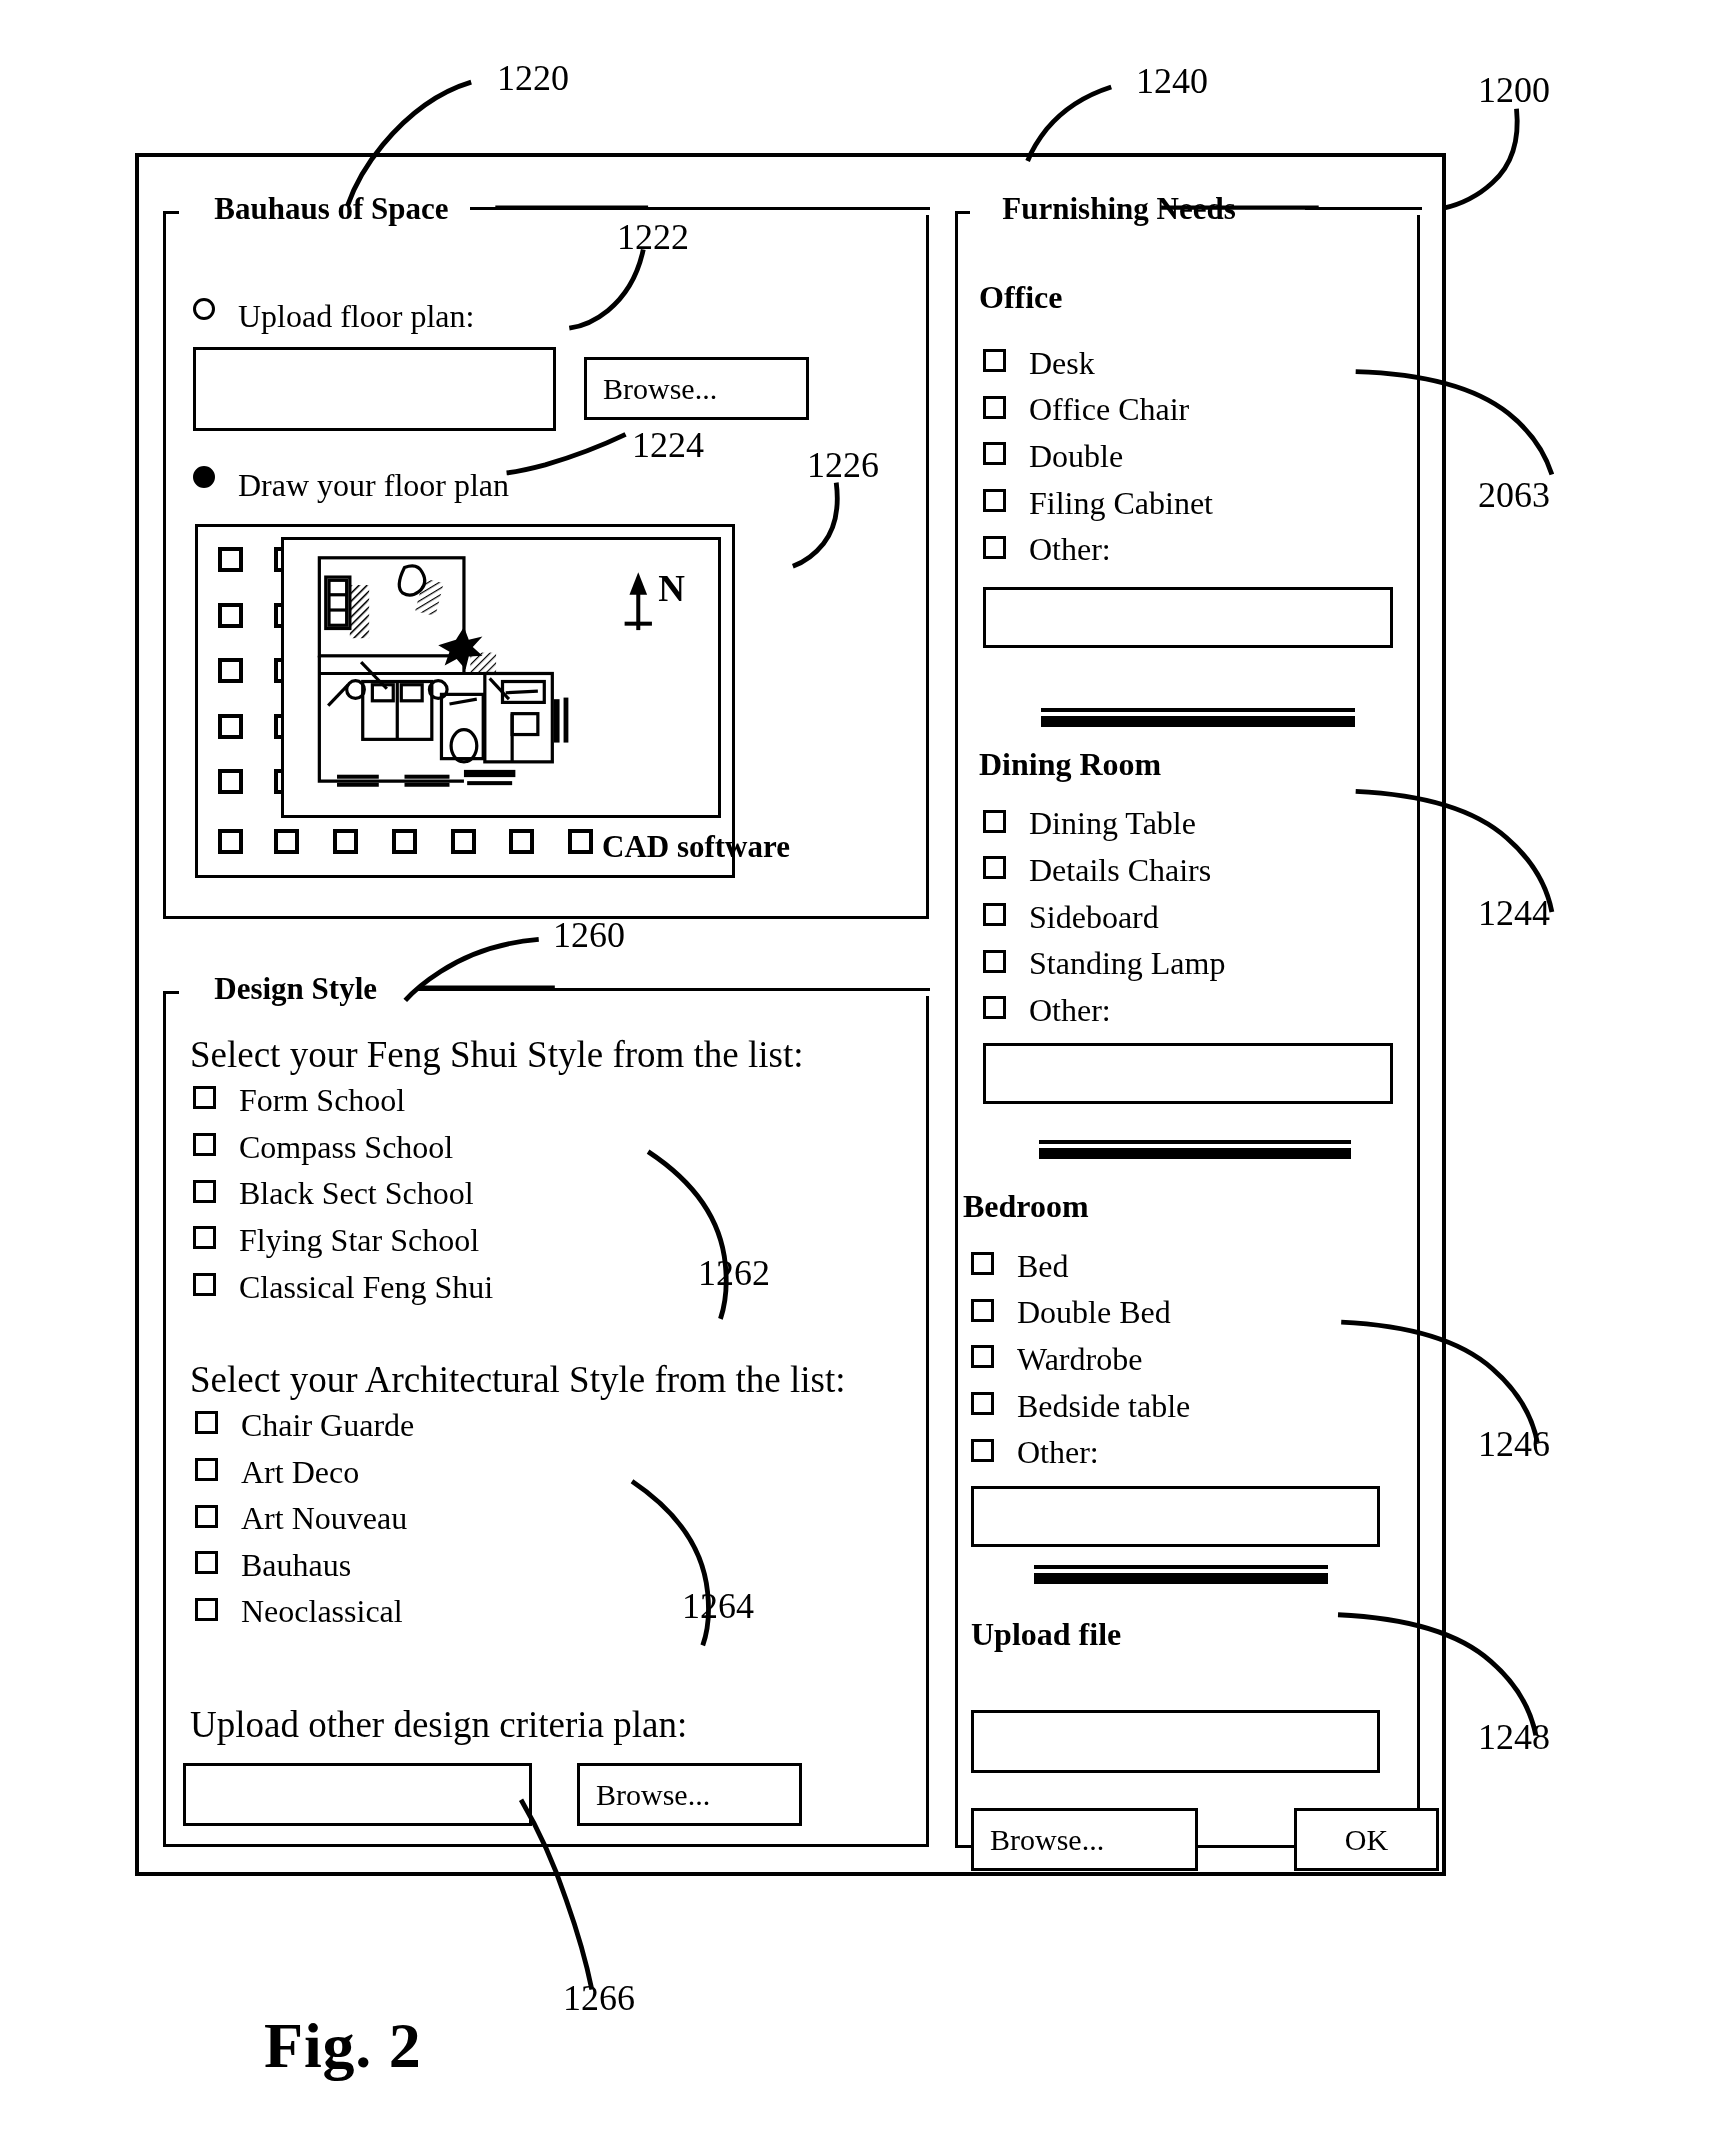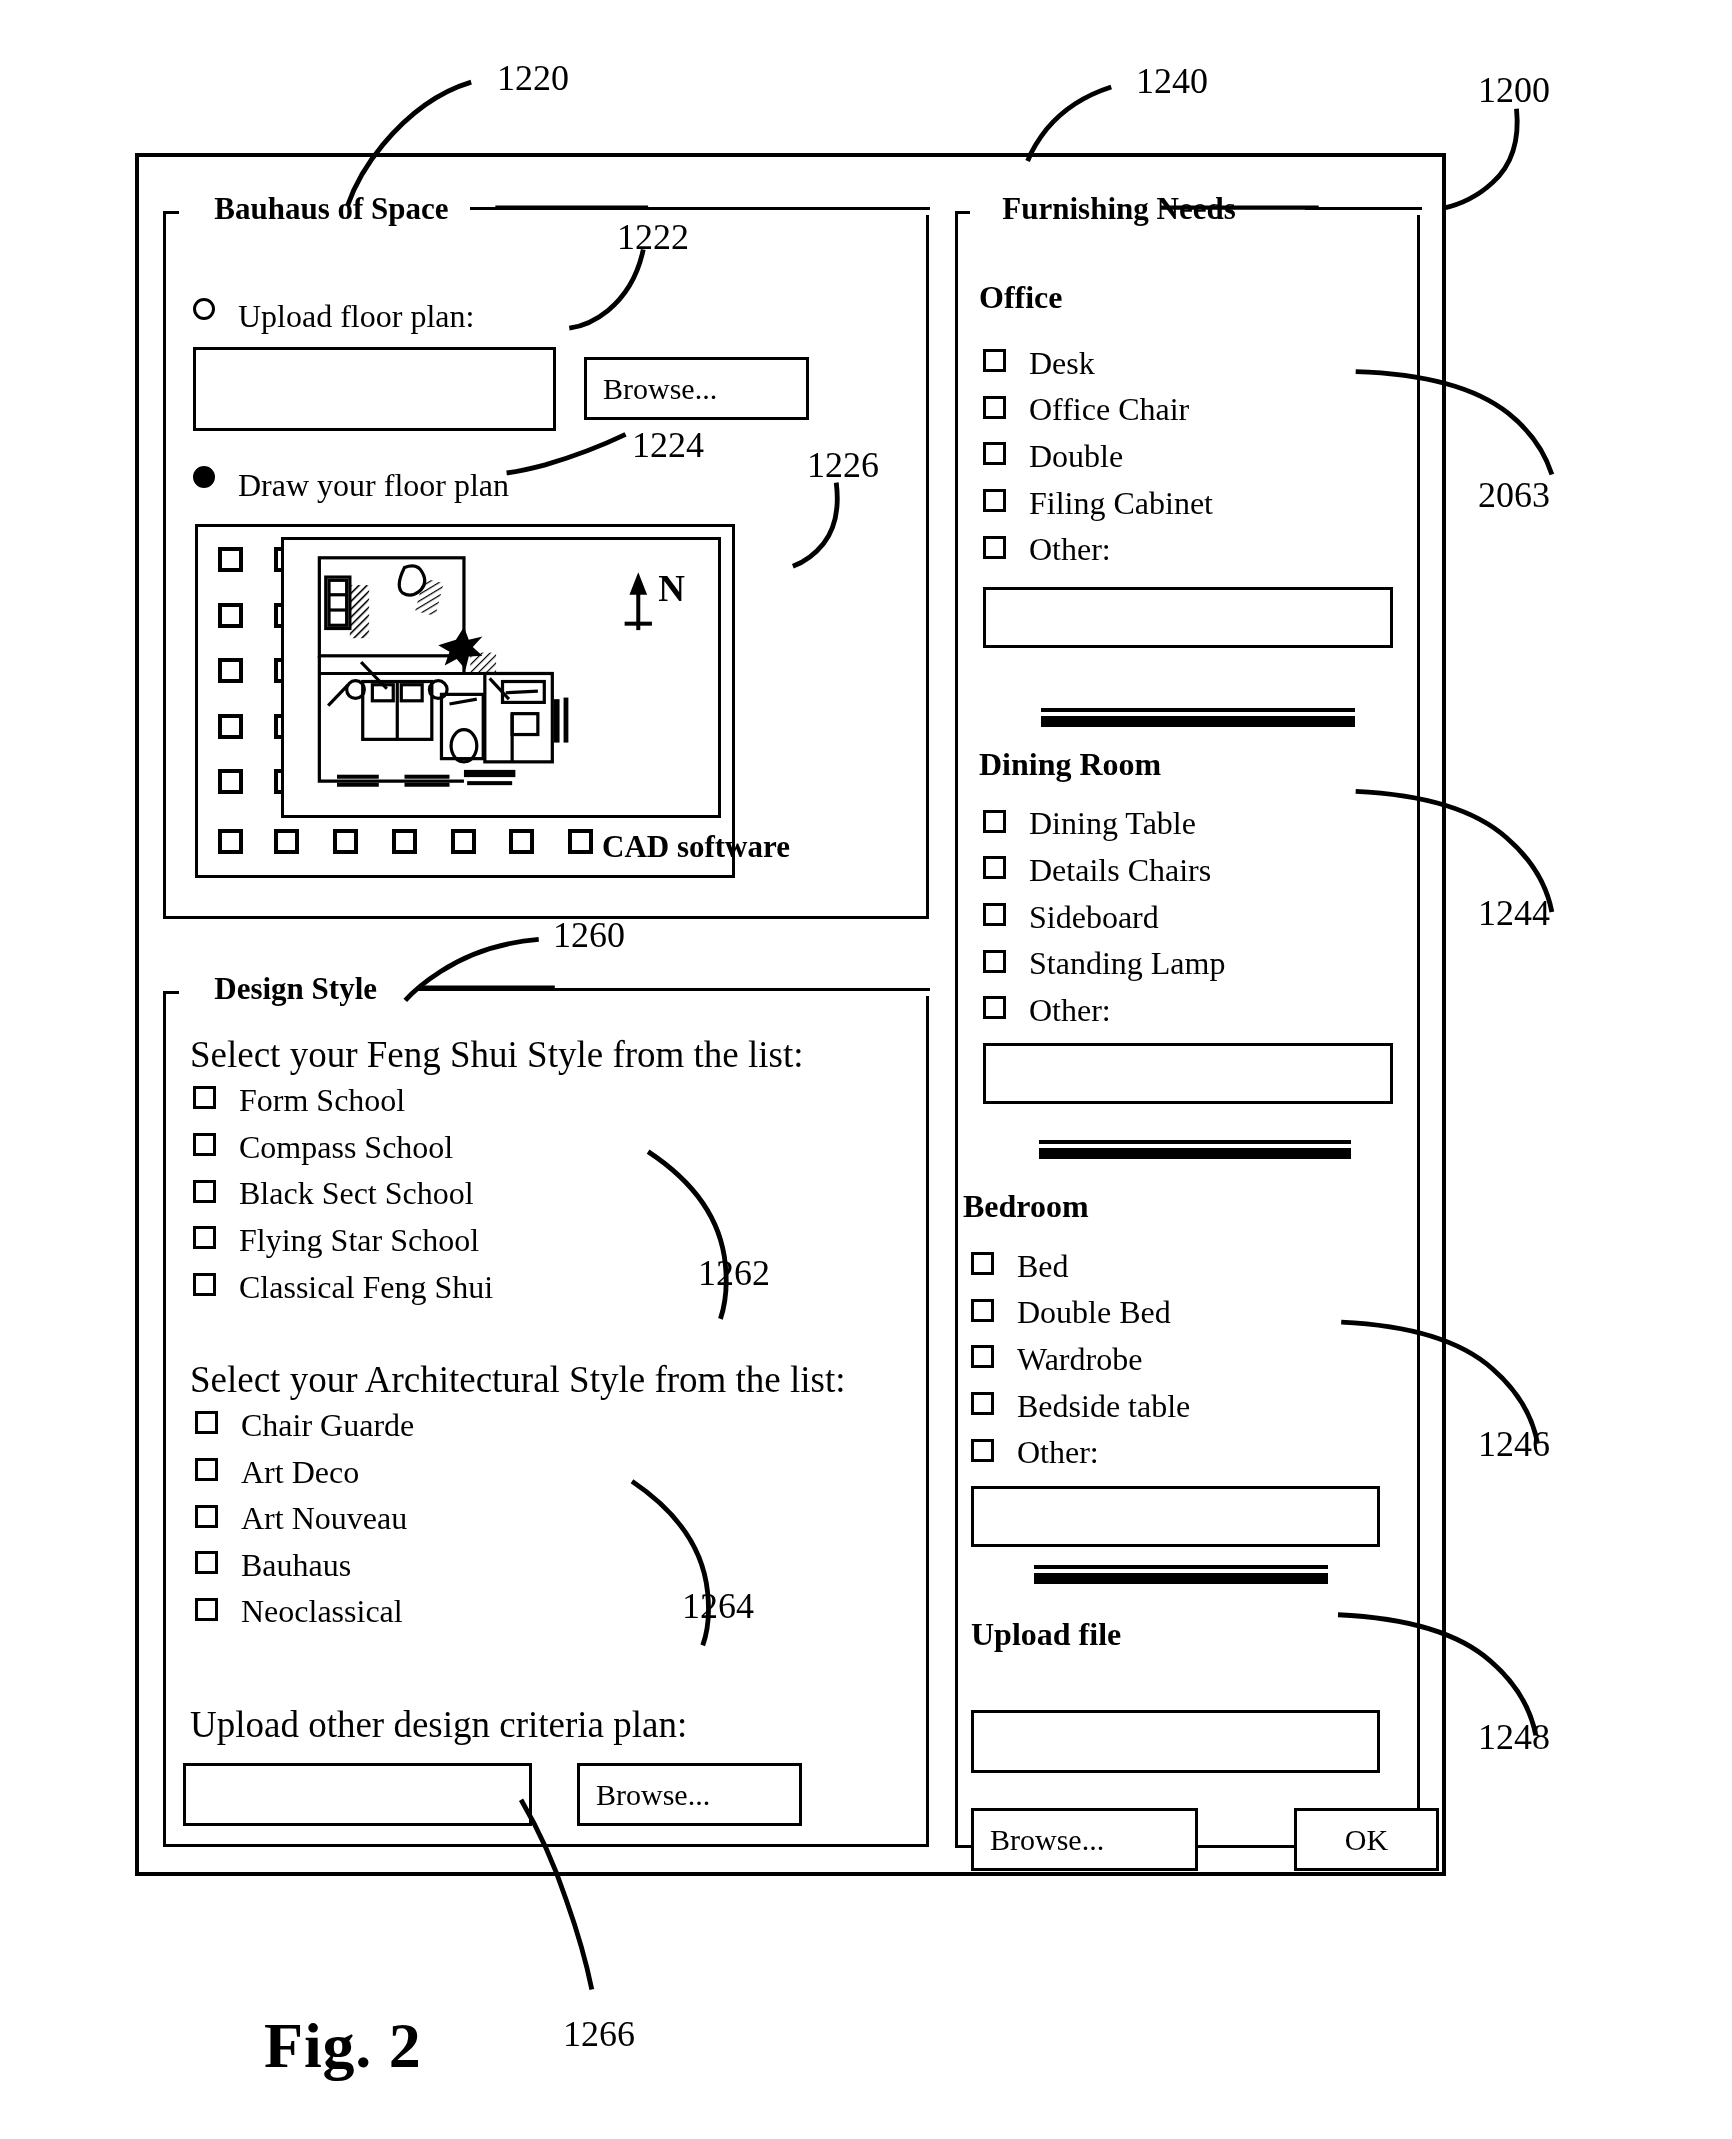--- a/index.html
+++ b/index.html
@@ -323,16 +323,16 @@
 <div class="refnum" style="left:617px;top:219px;">1222</div>
 <div class="refnum" style="left:632px;top:427px;">1224</div>
 <div class="refnum" style="left:807px;top:447px;">1226</div>
 <div class="refnum" style="left:1478px;top:477px;">2063</div>
 <div class="refnum" style="left:1478px;top:895px;">1244</div>
 <div class="refnum" style="left:1478px;top:1426px;">1246</div>
 <div class="refnum" style="left:1478px;top:1719px;">1248</div>
 <div class="refnum" style="left:553px;top:917px;">1260</div>
 <div class="refnum" style="left:698px;top:1255px;">1262</div>
 <div class="refnum" style="left:682px;top:1588px;">1264</div>
-<div class="refnum" style="left:563px;top:1980px;margin-top:36px;">1266</div>
+<div class="refnum" style="left:563px;top:1980px;">1266</div>
 
 <div class="abs" id="figlabel">Fig. 2</div>
 
 
 </body></html>

